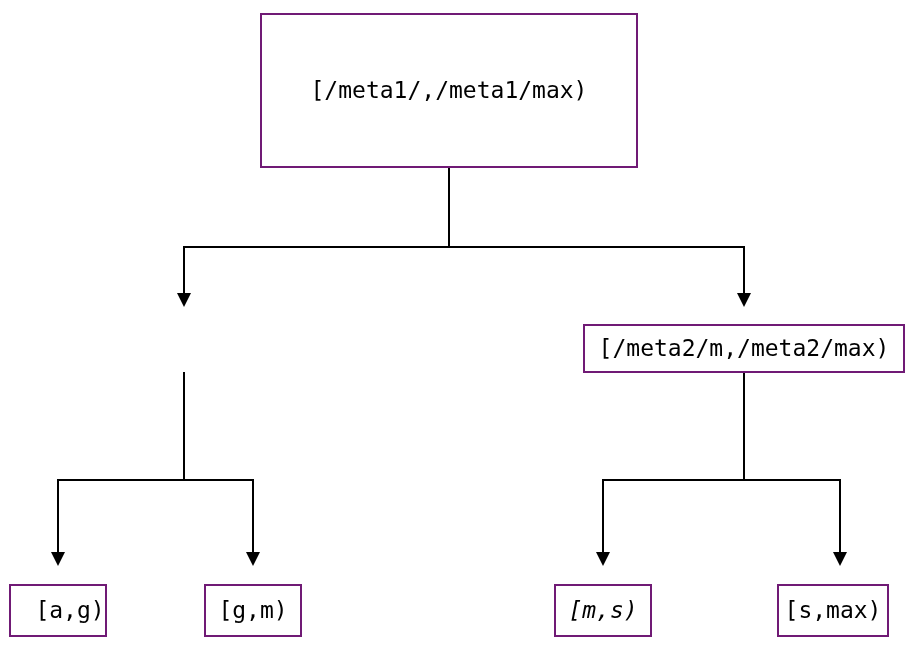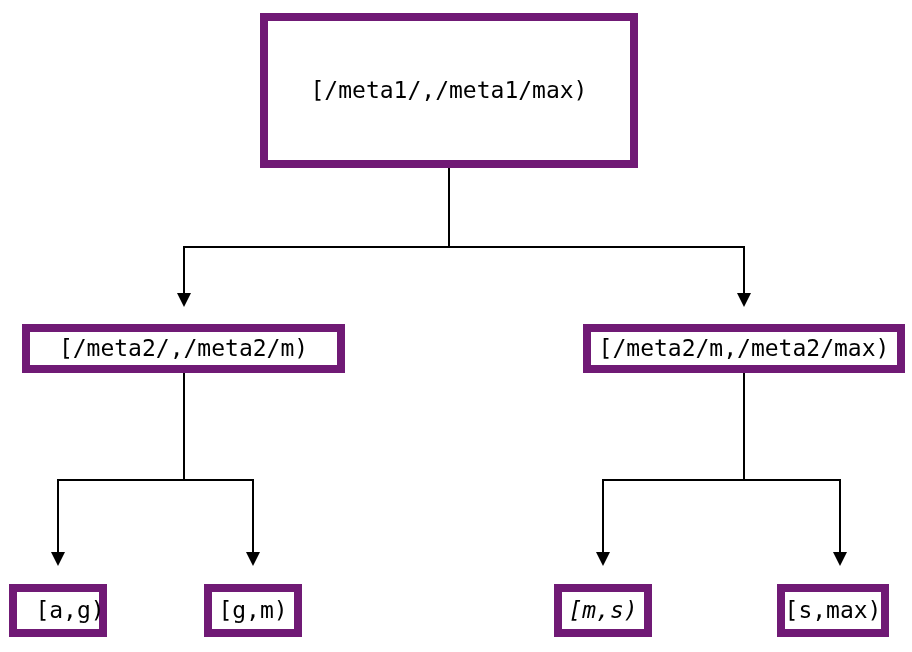--- a/index.html
+++ b/index.html
@@ -30,21 +30,21 @@
     stroke-linecap: square;
     stroke-linejoin: miter;
   }
   .edges polygon {
     fill: #000000;
     stroke: none;
   }
   .node {
     position: absolute;
     box-sizing: border-box;
-    border: 8px solid #701a75;
+    border: 2px solid #701a75;
     background: #ffffff;
     display: flex;
     align-items: center;
     justify-content: center;
     font-size: 23px;
     line-height: 1;
     white-space: nowrap;
     color: #000000;
   }
   .node-root   { left: 260px; top: 13px;  width: 378px; height: 155px; }
@@ -73,21 +73,20 @@
     <polygon points="246,552 260,552 253,566"></polygon>
 
     <path d="M744 373 V480"></path>
     <path d="M603 551 V480 H840 V551"></path>
     <polygon points="596,552 610,552 603,566"></polygon>
     <polygon points="833,552 847,552 840,566"></polygon>
   </svg>
 
   <div class="node node-root">[/meta1/,/meta1/max)</div>
 
-  <div class="node node-l2a">[/meta2/,/meta2/m)</div>
 
   <div class="node node-l2b">[/meta2/m,/meta2/max)</div>
 
   <div class="node node-leaf0">[a,g)</div>
 
   <div class="node node-leaf1">[g,m)</div>
 
   <div class="node node-leaf2">[m,s)</div>
 
   <div class="node node-leaf3">[s,max)</div>

